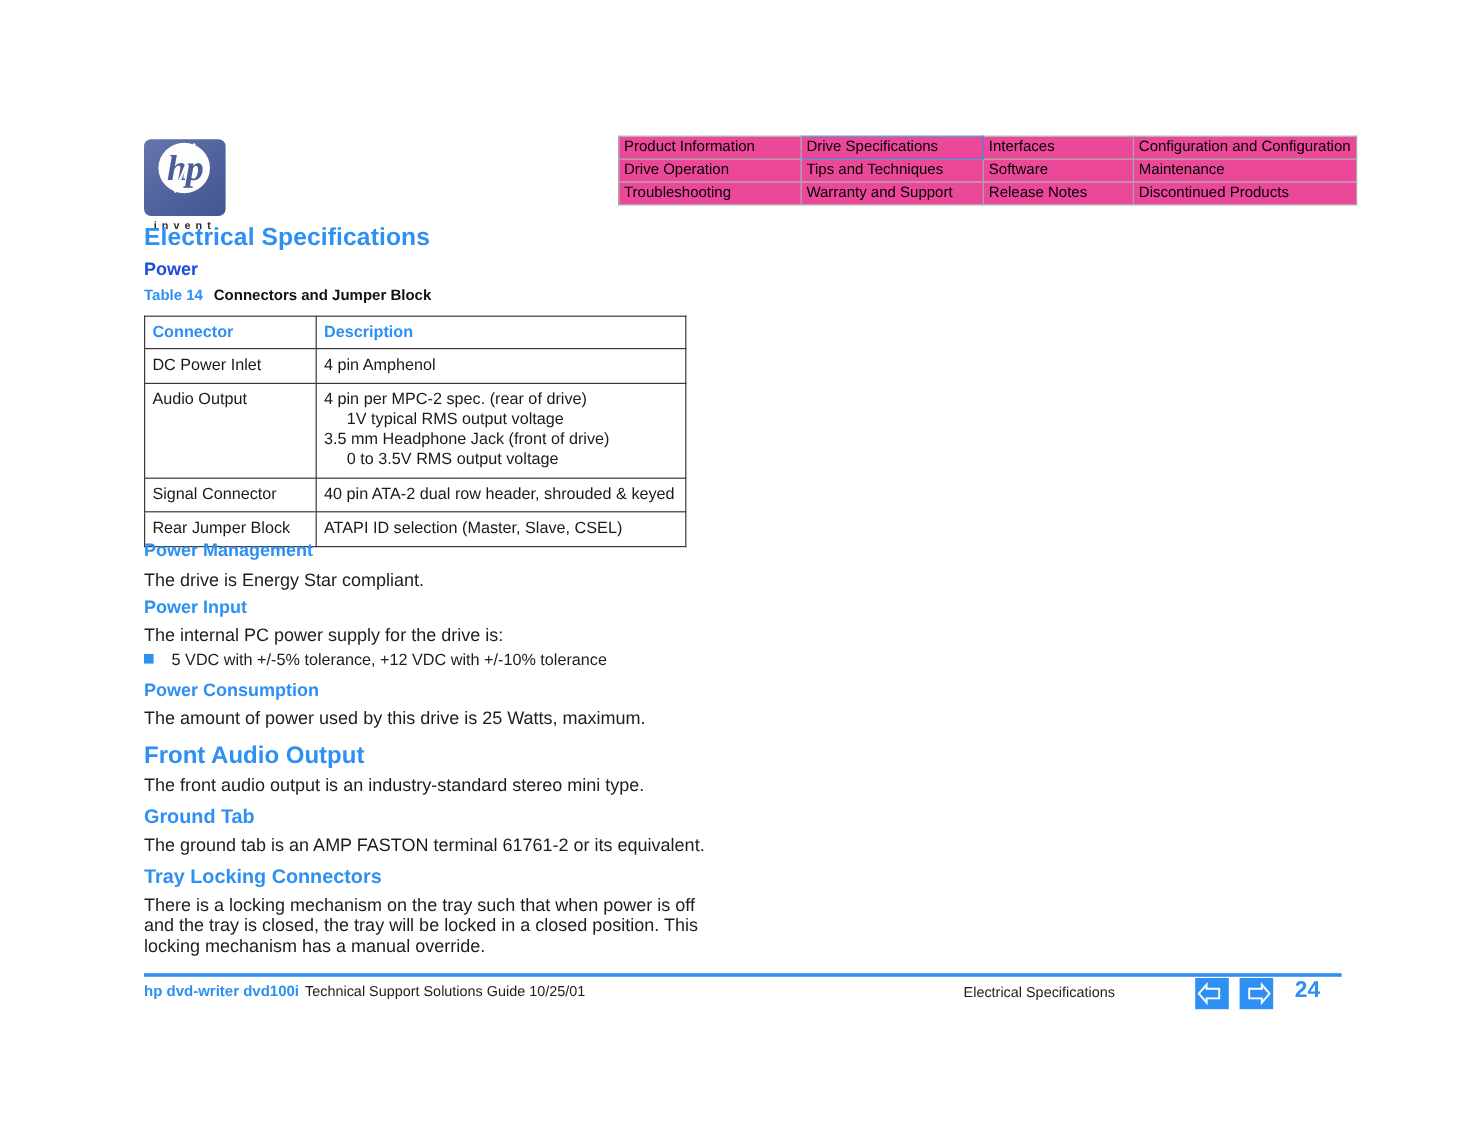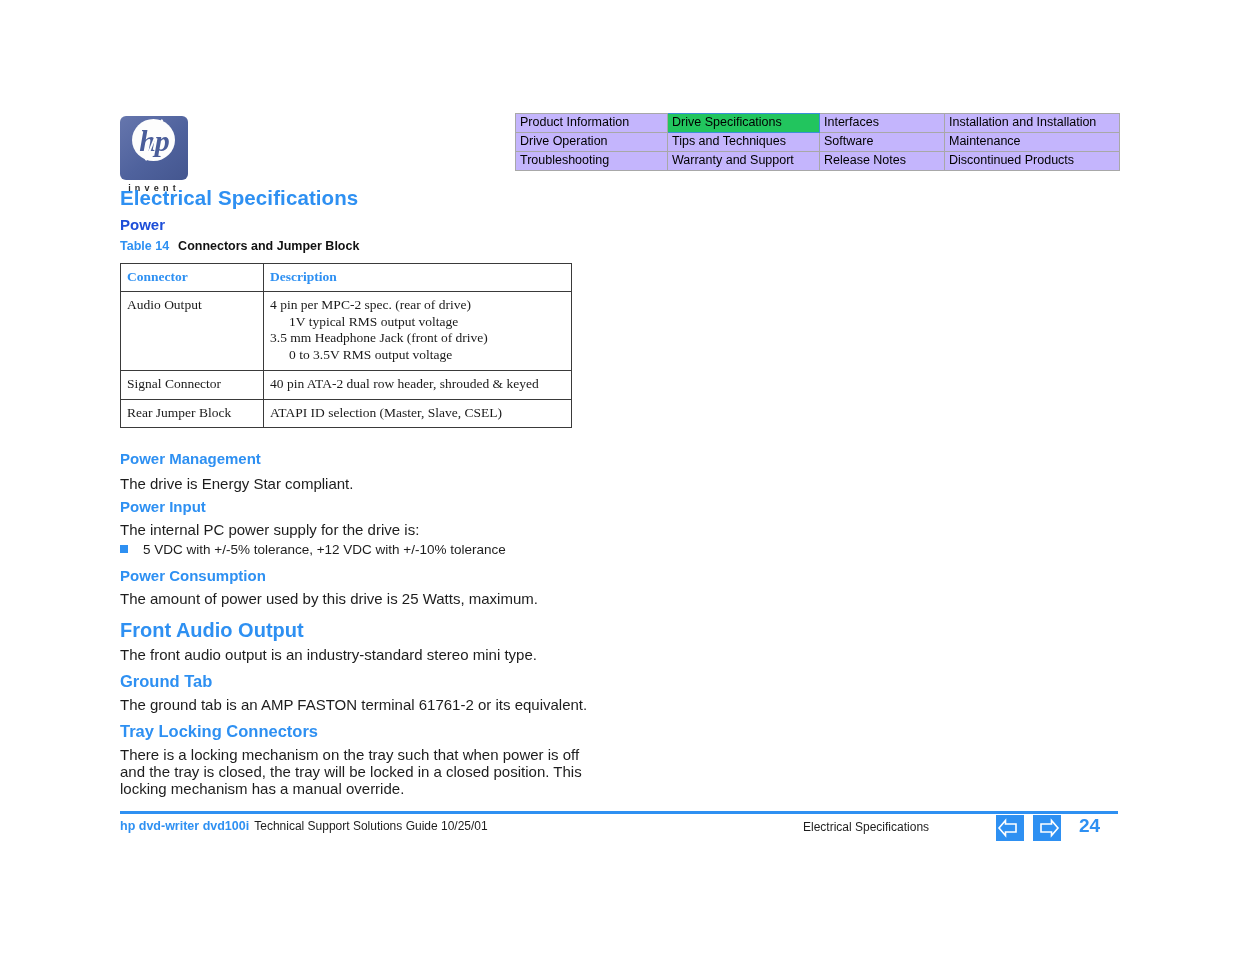--- a/index.html
+++ b/index.html
@@ -83,32 +83,32 @@
 
   
   .navtable {
     position: absolute;
     left: 515px;
     top: 113px;
     border-collapse: collapse;
     table-layout: fixed;
   }
   .navtable td {
-    background: #c4b5fd;
+    background: #ec4899;
     border: 1px solid #a8a8a8;
     font-size: 12.5px;
     color: #000000;
     padding: 2px 4px 3px 4px;
     height: 13px;
     line-height: 13px;
     white-space: nowrap;
     font-family: "Liberation Sans", sans-serif;
   }
   .navtable td.current {
-    background: #22c55e;
+    background: #ec4899;
     border: 1px solid #3b8fd8;
   }
   .nav-c1 { width: 152px; }
   .nav-c2 { width: 152px; }
   .nav-c3 { width: 125px; }
   .nav-c4 { width: 175px; }
 
   
   .h1 {
     position: absolute;
@@ -148,21 +148,21 @@
     border: 1.5px solid #1a1a1a;
   }
   .spectable td, .spectable th {
     border: 1px solid #3a3a3a;
     padding: 5px 6px 6px 6px;
     font-size: 13.5px;
     color: #1a1a1a;
     vertical-align: top;
     text-align: left;
     font-weight: 400;
-    font-family: Liberation Serif, serif;
+    font-family: Liberation Sans, sans-serif;
   }
   .spectable th {
     color: #2e90f2;
     font-weight: 700;
     font-size: 13.5px;
     padding-top: 5px;
     padding-bottom: 6px;
   }
   .spec-c1 { width: 143px; }
   .spec-c2 { width: 308px; }
@@ -279,21 +279,21 @@
       <col class="nav-c1">
         <col class="nav-c2">
         <col class="nav-c3">
         <col class="nav-c4">
     </colgroup>
     <tbody>
       <tr>
         <td>Product Information</td>
         <td class="current">Drive Specifications</td>
         <td>Interfaces</td>
-        <td>Installation and Installation</td>
+        <td>Configuration and Configuration</td>
       </tr>
       <tr>
         <td>Drive Operation</td>
         <td>Tips and Techniques</td>
         <td>Software</td>
         <td>Maintenance</td>
       </tr>
       <tr>
         <td>Troubleshooting</td>
         <td>Warranty and Support</td>
@@ -315,20 +315,26 @@
         <col class="spec-c1">
         <col class="spec-c2">
       </colgroup>
     <thead>
       <tr>
         <th>Connector</th>
         <th>Description</th>
       </tr>
     </thead>
     <tbody>
+      <tr>
+        <td>DC Power Inlet</td>
+        <td>
+          <span class="cellline">4 pin Amphenol</span>
+        </td>
+      </tr>
       <tr>
         <td>Audio Output</td>
         <td>
           <span class="cellline">4 pin per MPC-2 spec. (rear of drive)</span>
           <span class="cellline ind">1V typical RMS output voltage</span>
           <span class="cellline">3.5 mm Headphone Jack (front of drive)</span>
           <span class="cellline ind">0 to 3.5V RMS output voltage</span>
         </td>
       </tr>
       <tr>

